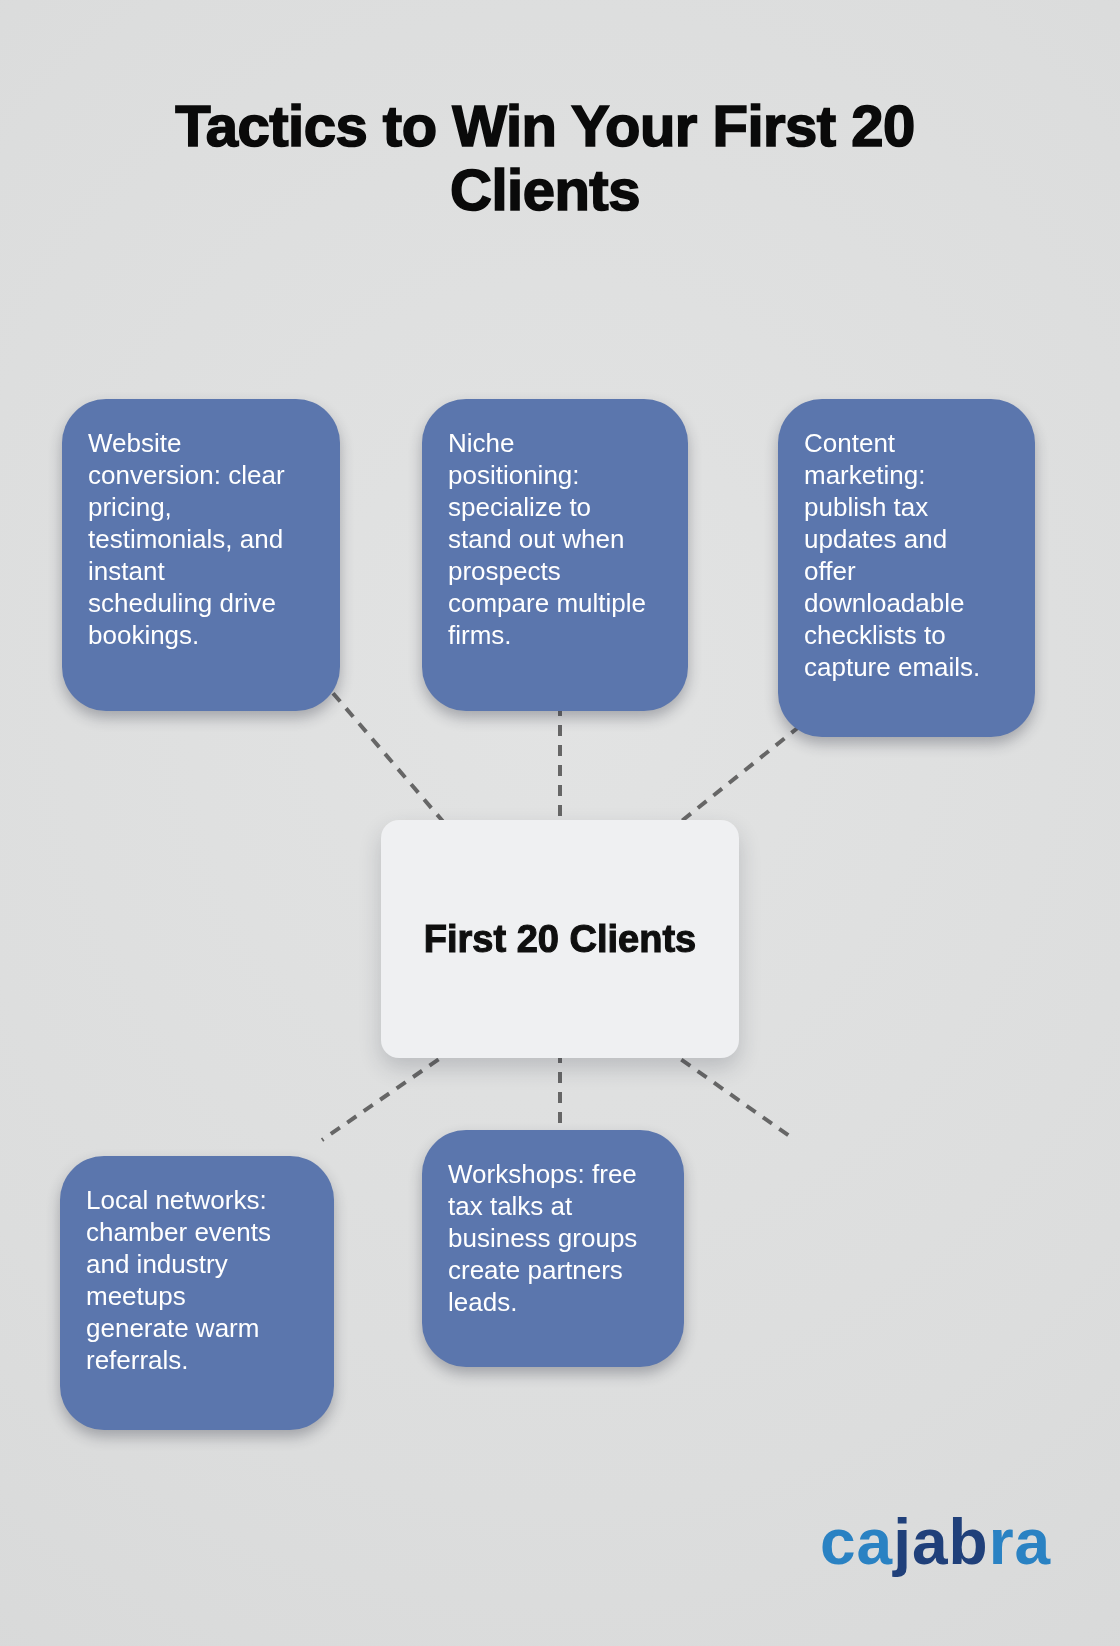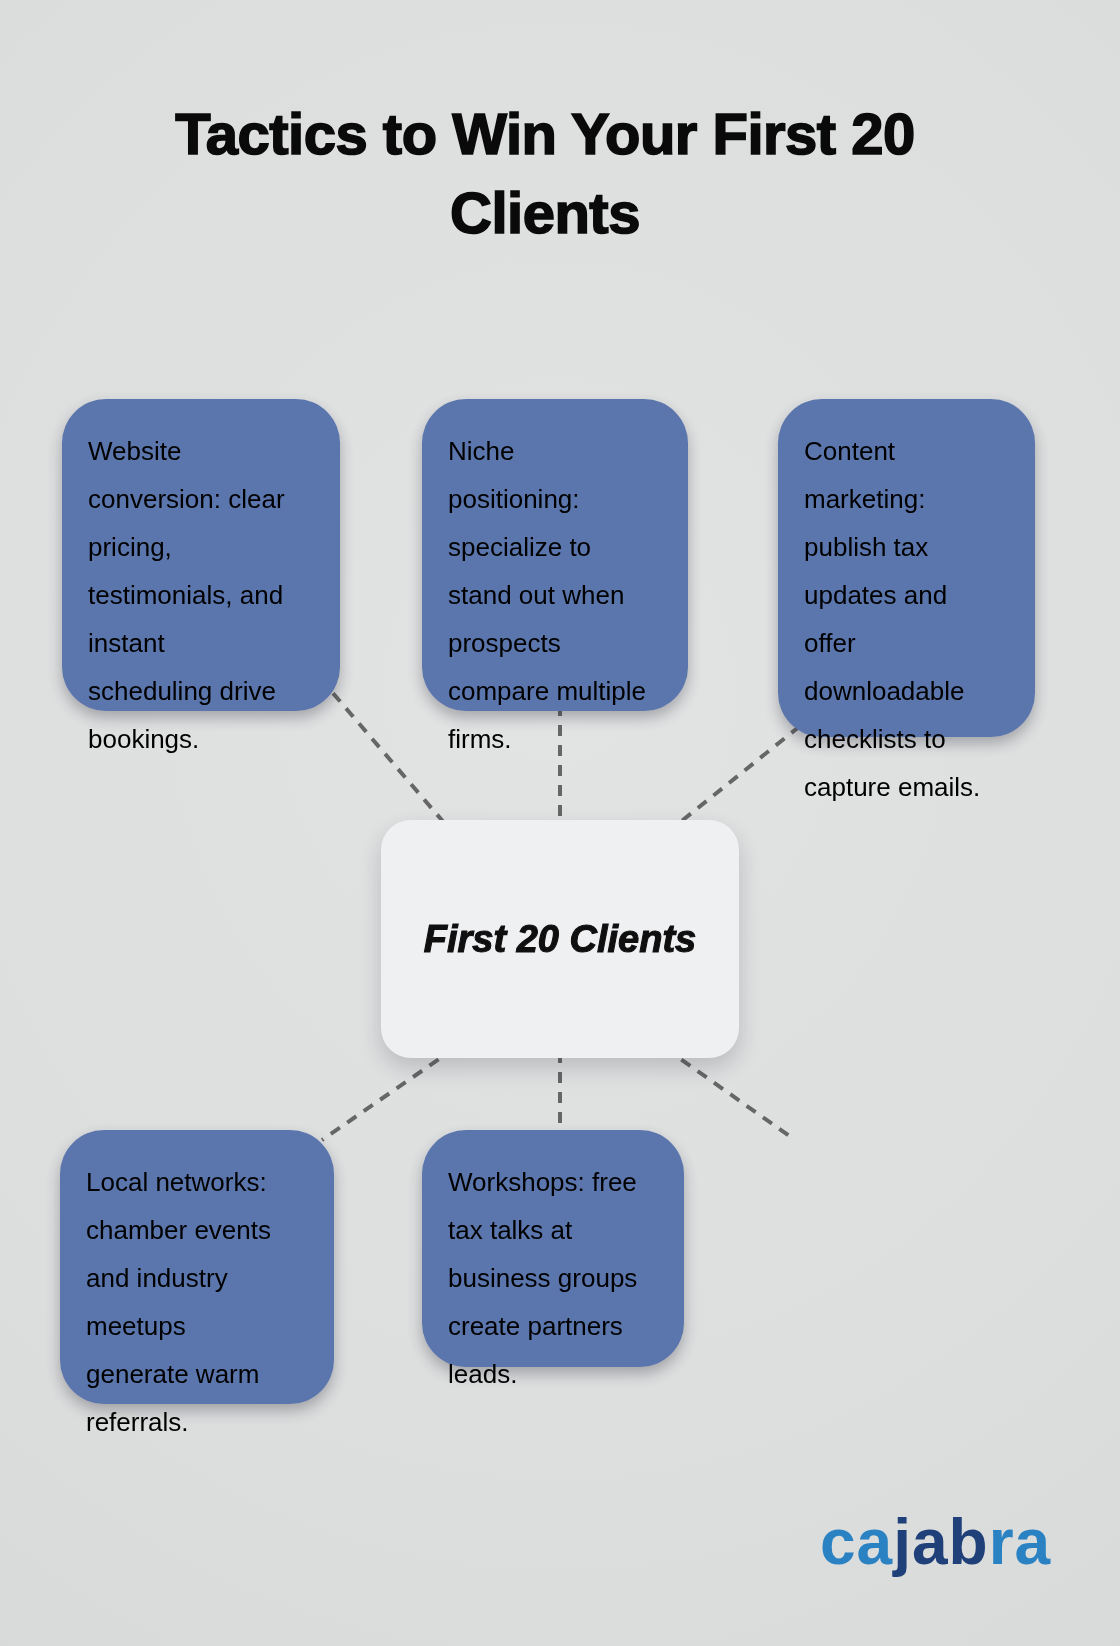--- a/index.html
+++ b/index.html
@@ -9,53 +9,53 @@
     height:1646px;
     overflow:hidden;
     background:radial-gradient(120% 90% at 50% 42%, #e2e3e3 0%, #dcdddd 55%, #d5d6d6 100%);
     font-family:"Liberation Sans", sans-serif;
   }
   .title{
     position:absolute;
     top:94px; left:0; right:50px;
     text-align:center;
     font-size:58px;
-    line-height:79px;
+    line-height:64px;
     font-weight:700;
     letter-spacing:-0.5px;
     color:#0a0a0a;
     -webkit-text-stroke:1.6px #0a0a0a;
     white-space:pre-line;
     padding-left:20px;
   }
   .connectors{position:absolute;left:0;top:0;z-index:0;}
   .tactic{
     position:absolute;
     z-index:2;
     background:#5b76ad;
     border-radius:44px;
     box-shadow:0 7px 14px rgba(40,45,60,.32);
     box-sizing:border-box;
     padding:28px 26px;
   }
   .tactic .txt{
-    color:#000000;
+    color:#ffffff;
     font-size:26px;
-    line-height:48px;
+    line-height:32px;
     white-space:pre-line;
   }
   .center-node{
     position:absolute;
     z-index:2;
     left:381px; top:820px;
     width:358px; height:238px;
     background:#eff0f2;
-    border-radius:30px;
+    border-radius:18px;
     box-shadow:0 10px 22px rgba(40,45,60,.20);
-    display:flex; align-items:center; justify-content:center;font-style:italic;
+    display:flex; align-items:center; justify-content:center;
   }
   .center-node .label{
     font-size:38px;
     font-weight:700;
     color:#0f0f0f;
     -webkit-text-stroke:1.1px #0f0f0f;
   }
   .logo{
     position:absolute;
     z-index:2;
@@ -65,21 +65,21 @@
     letter-spacing:1px;
     line-height:1;
   }
   .seg-light{color:#2a82c3;margin-top:40px;}
   .seg-dark{color:#20407a;}
 
   
   #card-0{left:62px;  top:399px; width:278px; height:312px;}
   #card-1{left:422px; top:399px; width:266px; height:312px;}
   #card-2{left:778px; top:399px; width:257px; height:338px;}
-  #card-3{left:60px;  top:1130px; width:274px; height:274px;}
+  #card-3{left:60px;  top:1156px; width:274px; height:274px;}
   #card-4{left:422px; top:1130px; width:262px; height:237px;}
   #card-5{left:778px; top:1130px; width:257px; height:276px;}
 </style>
 </head>
 <body>
 
 <div class="canvas">
 
   <div class="title">Tactics to Win Your First 20
 Clients</div>

